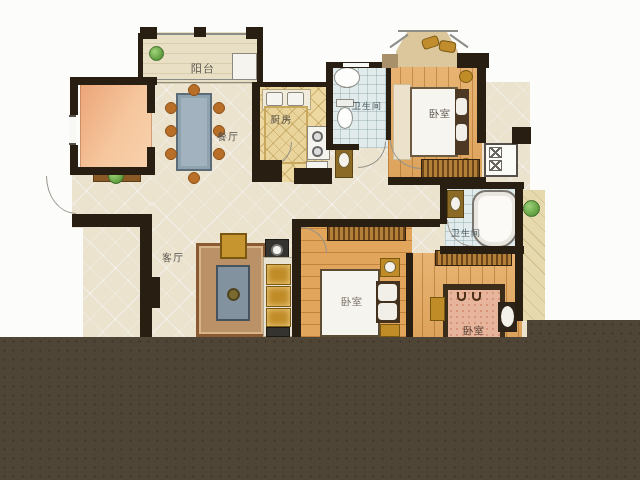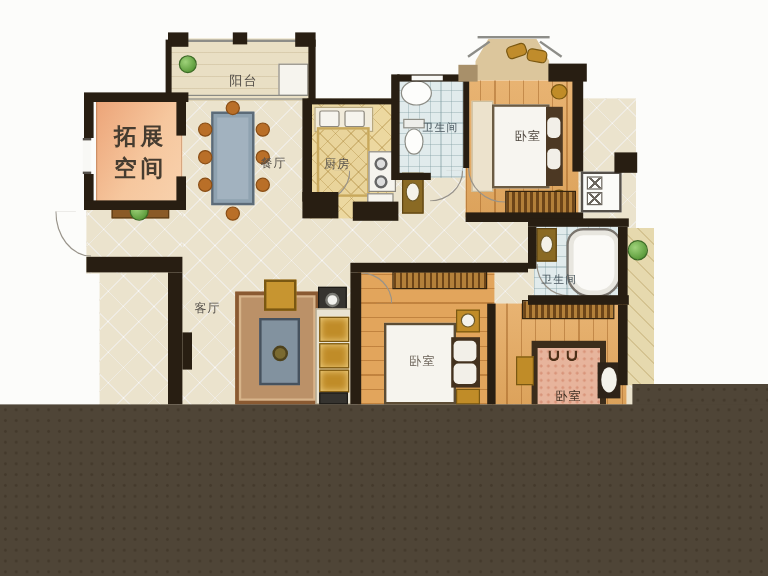--- a/index.html
+++ b/index.html
@@ -198,27 +198,23 @@
   <div class="abs wall" style="left:512px;top:127px;width:19px;height:17px;"></div>
   <div class="abs wall" style="left:440px;top:182px;width:84px;height:7px;"></div>
   <div class="abs wall" style="left:440px;top:189px;width:7px;height:35px;"></div>
   <div class="abs wall" style="left:440px;top:246px;width:84px;height:8px;"></div>
   <div class="abs wall" style="left:515px;top:189px;width:8px;height:58px;"></div>
   <div class="abs wall" style="left:292px;top:219px;width:148px;height:8px;"></div>
   <div class="abs wall" style="left:292px;top:227px;width:9px;height:110px;"></div>
   <div class="abs wall" style="left:406px;top:253px;width:7px;height:84px;"></div>
   <div class="abs wall" style="left:515px;top:254px;width:8px;height:67px;"></div>
 
-  <div class="lbl-big" style="left:117px;top:128px;">
-    <div>拓展</div>
-    <div>空间</div>
-  </div>
   <div class="lbl" style="left:203px;top:68px;font-size:11px;">阳台</div>
   <div class="lbl" style="left:228px;top:137px;">餐厅</div>
-  <div class="lbl" style="left:281px;top:138px;">厨房</div>
+  <div class="lbl" style="left:281px;top:120px;">厨房</div>
   <div class="lbl" style="left:367px;top:106px;font-size:9px;color:#47555c;">卫生间</div>
   <div class="lbl" style="left:440px;top:114px;color:#4c443c;">卧室</div>
   <div class="lbl" style="left:173px;top:258px;">客厅</div>
   <div class="lbl" style="left:466px;top:233px;font-size:9px;color:#47555c;">卫生间</div>
   <div class="lbl" style="left:352px;top:302px;color:#6b6258;">卧室</div>
   <div class="lbl" style="left:474px;top:331px;color:#3c2d20;">卧室</div>
 
   <div class="abs overlay" style="left:527px;top:320px;width:113px;height:160px;"></div>
   <div class="abs overlay" style="left:0;top:337px;width:640px;height:143px;"></div>
 

